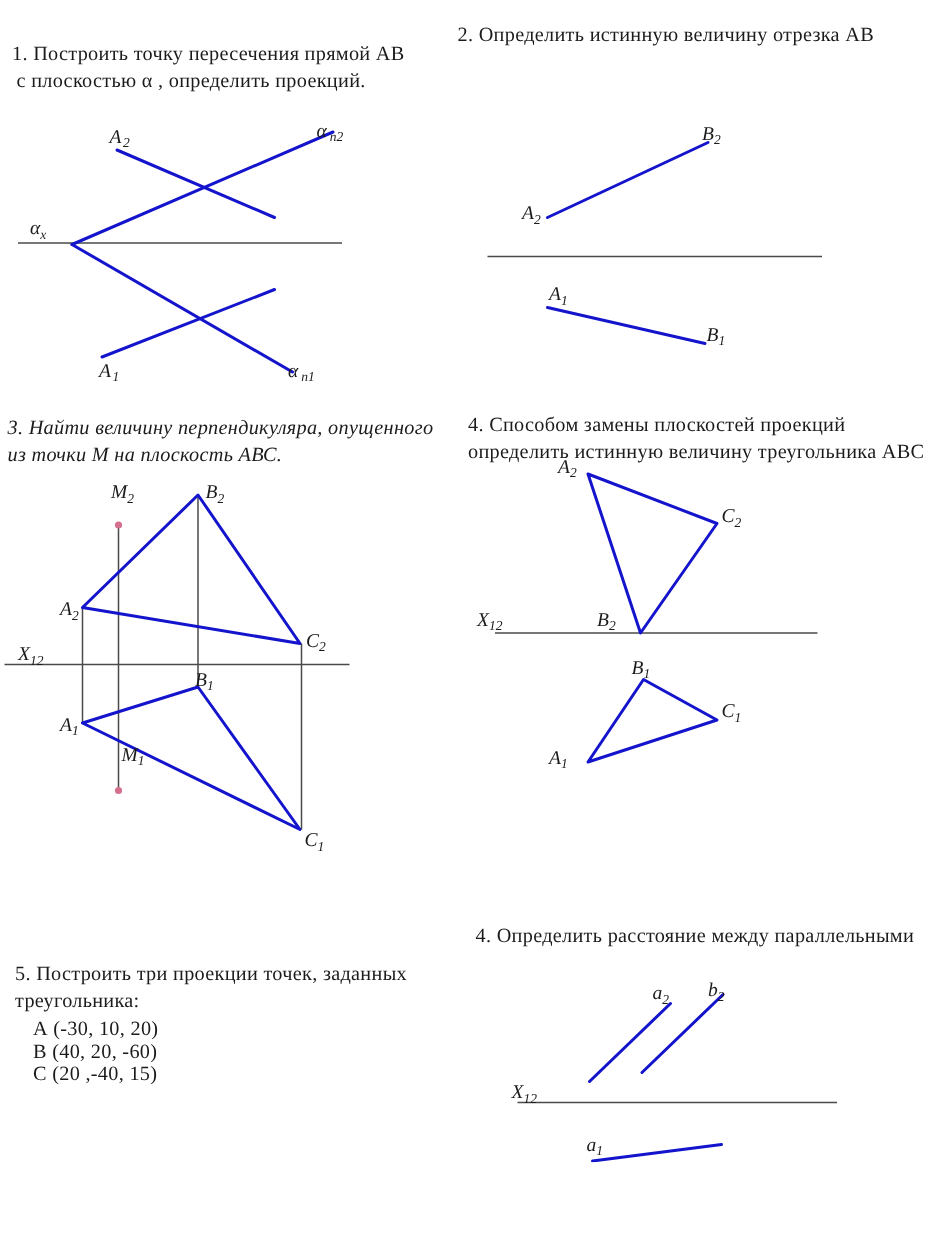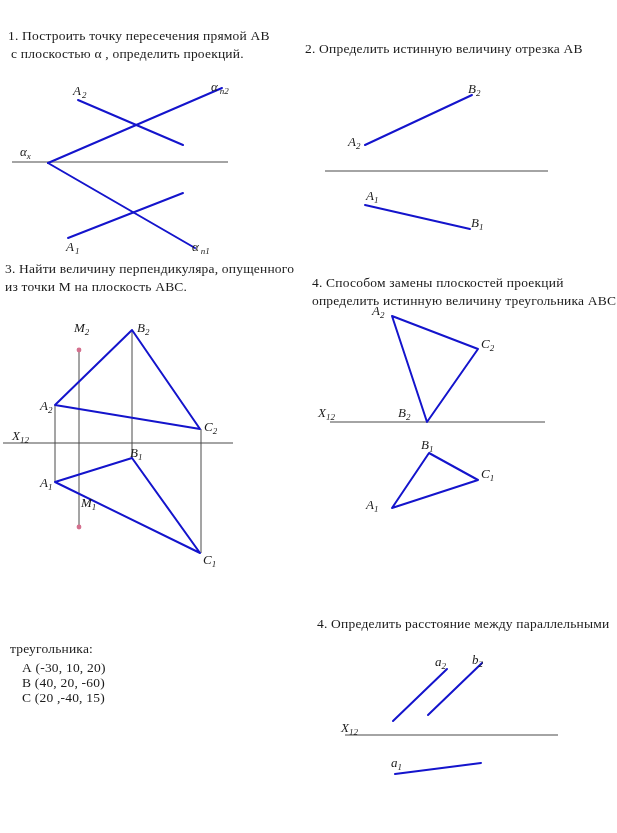--- a/index.html
+++ b/index.html
@@ -38,35 +38,36 @@
 </head>
 <body>
 
 <div class="page">
 
   <div class="task" style="left:8px; top:27px;">
     <span class="tline">1. Построить точку пересечения  прямой АВ</span>
     <span class="tline" style="padding-left:3px;">с плоскостью α , определить проекций.</span>
   </div>
 
-  <div class="task" style="left:305px; top:40px;">
+  <div class="task" style="left:305px; top:14px;">
     <span class="tline">2. Определить истинную величину отрезка АВ</span>
   </div>
 
-  <div class="task" style="left:5px; top:260px;">
+  <div class="task" style="left:5px; top:276px;font-style:italic;">
     <span class="tline">3. Найти величину перпендикуляра, опущенного</span>
     <span class="tline">из точки М на плоскость АВС.</span>
   </div>
 
   <div class="task" style="left:312px; top:274px;">
     <span class="tline">4. Способом замены плоскостей проекций</span>
     <span class="tline">определить истинную величину треугольника АВС.</span>
   </div>
 
   <div class="task" style="left:10px; top:640px;">
+    <span class="tline">5. Построить три проекции точек, заданных</span>
     <span class="tline">треугольника:</span>
     <div class="coords">
       <span class="tline">А (-30, 10, 20)</span>
       <span class="tline">В (40, 20, -60)</span>
       <span class="tline">С (20 ,-40, 15)</span>
     </div>
   </div>
 
   <div class="task" style="left:317px; top:615px;">
     <span class="tline">4. Определить расстояние между параллельными</span>

